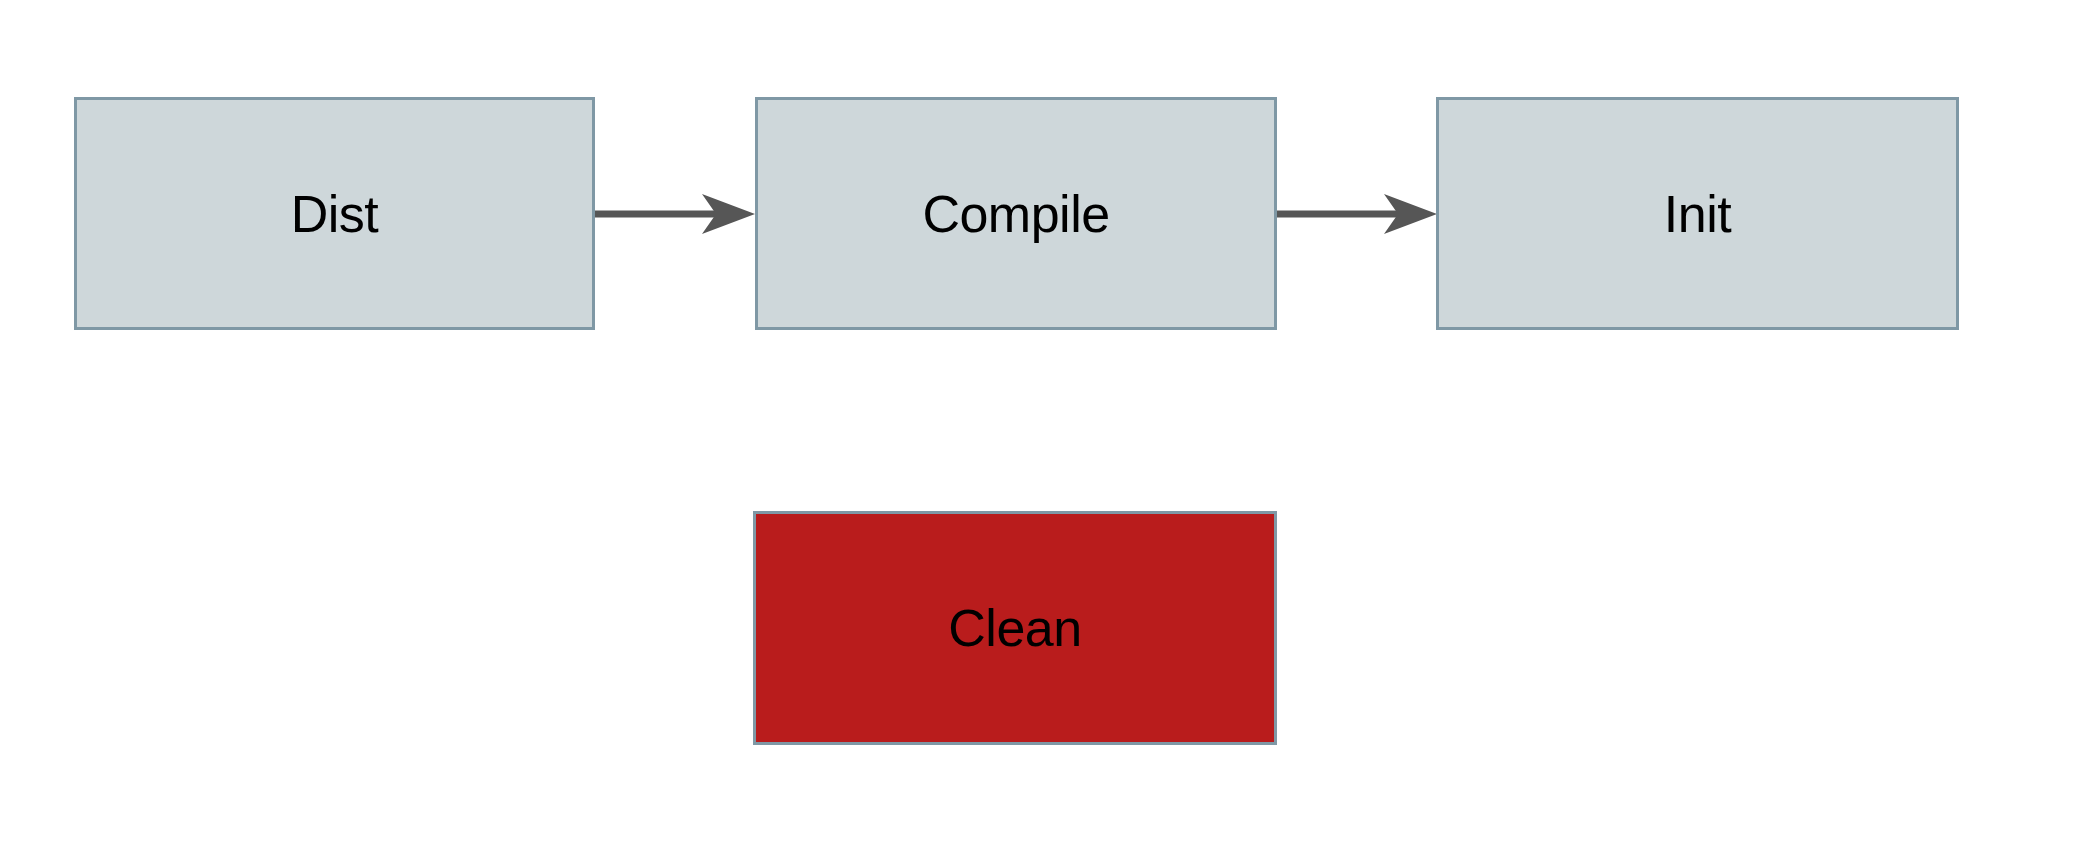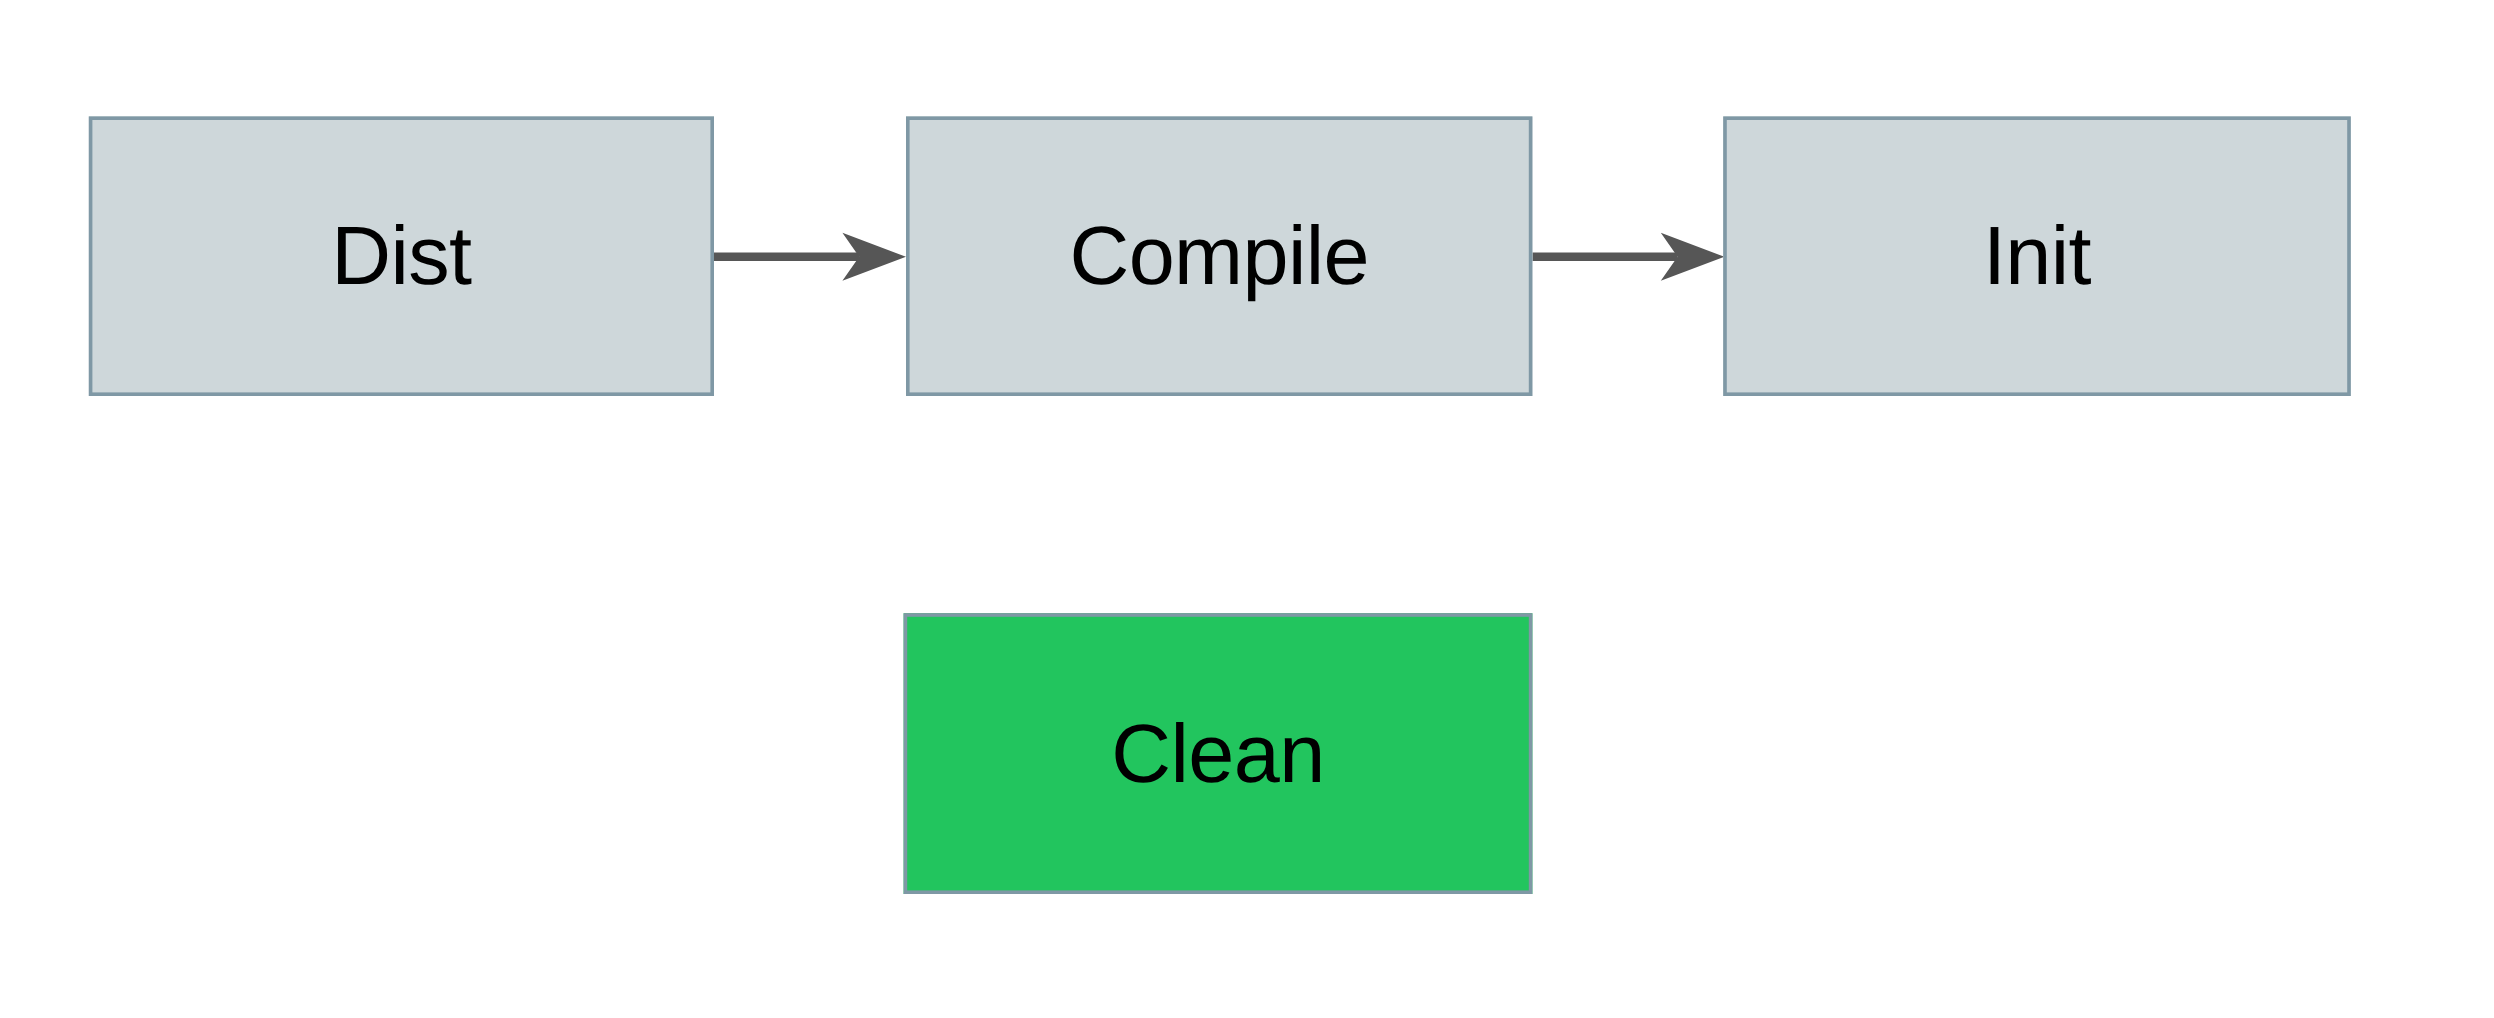--- a/index.html
+++ b/index.html
@@ -23,21 +23,21 @@
     position: absolute;
     box-sizing: border-box;
     display: flex;
     align-items: center;
     justify-content: center;
     background: #ced7da;
     border: 3px solid #7f98a5;
   }
   .node-label {
     font-family: "Liberation Sans", sans-serif;
-    font-size: 69px;
+    font-size: 52px;
     font-weight: 400;
     line-height: 1;
     color: #000000;
     letter-spacing: -0.5px;
     white-space: nowrap;
     user-select: none;
   }
   .edge-layer {
     position: absolute;
     left: 0;
@@ -78,17 +78,17 @@
   </div>
 
   <div class="node" id="node-init" style="left: 1436px; top: 97px; width: 523px; height: 233px; background: rgb(206, 215, 218); border-color: rgb(127, 152, 165);">
     <span class="node-label" style="color: rgb(0, 0, 0);">Init</span>
   </div>
 
   <div class="node" id="node-compile" style="left: 755px; top: 97px; width: 522px; height: 233px; background: rgb(206, 215, 218); border-color: rgb(127, 152, 165);">
     <span class="node-label" style="color: rgb(0, 0, 0);">Compile</span>
   </div>
 
-  <div class="node" id="node-clean" style="left: 753px; top: 511px; width: 524px; height: 234px; background: #22c55e; border-color: rgb(127, 152, 165);">
+  <div class="node" id="node-clean" style="left: 753px; top: 511px; width: 524px; height: 234px; background: #b91c1c; border-color: rgb(127, 152, 165);">
     <span class="node-label" style="color: rgb(0, 0, 0);">Clean</span>
   </div>
 
 </div>
 
 </body></html>

